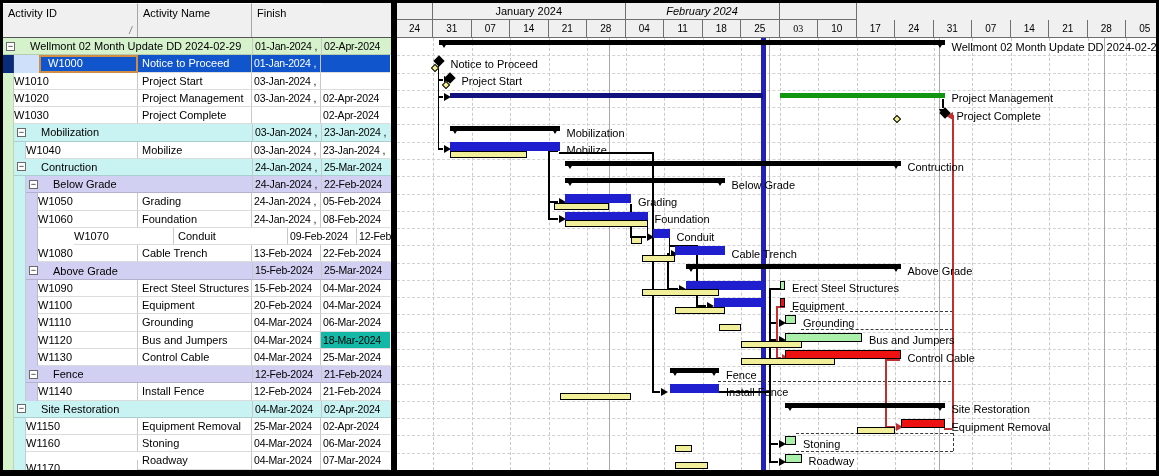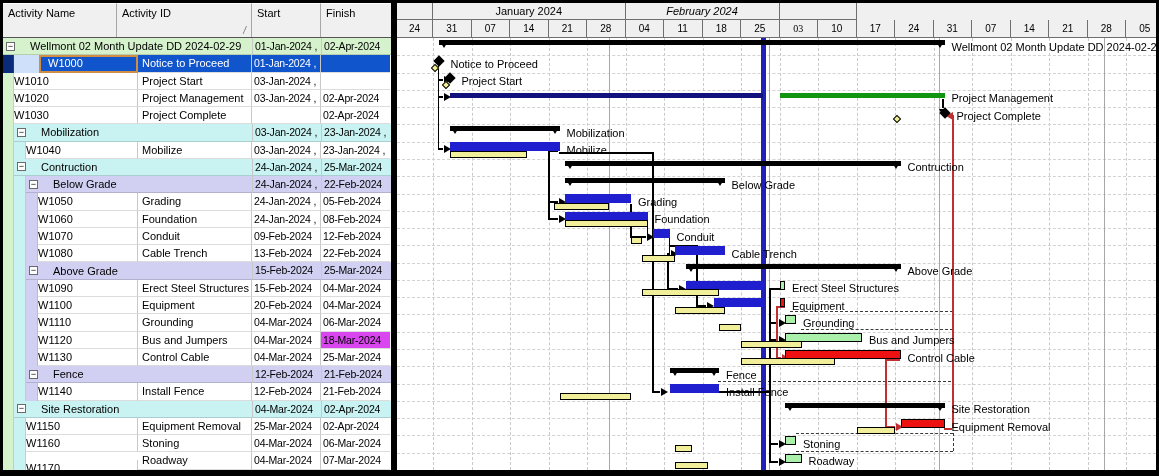--- a/index.html
+++ b/index.html
@@ -41,26 +41,25 @@
   .fdash{position:absolute;height:0;border-top:1px dashed #3a3a3a;}
   .fdashv{position:absolute;width:0;border-left:1px dashed #3a3a3a;}
   #bottom-border{position:absolute;left:0;bottom:0;width:1159px;height:6px;background:#000;}
 </style>
 </head>
 <body>
 
 <div id="app">
   <div id="table-pane">
     <div id="table-header">
-      <div class="th" style="width:114px"><span>Activity Name</span></div>
       <div class="th" style="width:135px">
         <span>Activity ID</span>
         <span class="sortmark">/</span>
       </div>
-      <div class="th" style="width:69px"><span>Start</span></div>
+      <div class="th" style="width:114px"><span>Activity Name</span></div>
       <div class="th" style="width:69px;border-right:none"><span>Finish</span></div>
     </div>
     <div id="table-rows">
         <div class="trow">
           <div class="gcontent" style="background: rgb(214, 242, 205);">
             <div class="collapse-box">−</div>
             <div style="font-size: 11px;">Wellmont 02 Month Update DD 2024-02-29</div>
           </div>
           <div class="cell cdate" style="background: rgb(214, 242, 205); border-bottom: 1px solid rgba(0, 0, 0, 0.15);">01-Jan-2024 ,</div>
           <div class="cell cdate" style="background: rgb(214, 242, 205); border-right: none; border-bottom: 1px solid rgba(0, 0, 0, 0.15);">02-Apr-2024</div>
@@ -145,21 +144,21 @@
           <div class="stripe" style="width: 12px; background: rgb(210, 208, 242);"></div>
           <div class="cell cid" style="width: 100px;">W1060</div>
           <div class="cell cname" style="background: rgb(255, 255, 255); color: rgb(0, 0, 0);">Foundation</div>
           <div class="cell cdate" style="background: rgb(255, 255, 255); color: rgb(0, 0, 0);">24-Jan-2024 ,</div>
           <div class="cell cdate" style="background: rgb(255, 255, 255); color: rgb(0, 0, 0); border-right: none;">08-Feb-2024</div>
         </div>
         <div class="trow">
           <div class="stripe" style="width: 11px; background: rgb(214, 242, 205);"></div>
           <div class="stripe" style="width: 12px; background: rgb(201, 242, 242);"></div>
           <div class="stripe" style="width: 12px; background: rgb(210, 208, 242);"></div>
-          <div class="cell cid" style="width: 100px;">W1070</div>
+          <div class="cell cid" style="width: 100px; margin-left: 36px;">W1070</div>
           <div class="cell cname" style="background: rgb(255, 255, 255); color: rgb(0, 0, 0);">Conduit</div>
           <div class="cell cdate" style="background: rgb(255, 255, 255); color: rgb(0, 0, 0);">09-Feb-2024</div>
           <div class="cell cdate" style="background: rgb(255, 255, 255); color: rgb(0, 0, 0); border-right: none;">12-Feb-2024</div>
         </div>
         <div class="trow">
           <div class="stripe" style="width: 11px; background: rgb(214, 242, 205);"></div>
           <div class="stripe" style="width: 12px; background: rgb(201, 242, 242);"></div>
           <div class="stripe" style="width: 12px; background: rgb(210, 208, 242);"></div>
           <div class="cell cid" style="width: 100px;">W1080</div>
           <div class="cell cname" style="background: rgb(255, 255, 255); color: rgb(0, 0, 0);">Cable Trench</div>
@@ -203,21 +202,21 @@
           <div class="cell cdate" style="background: rgb(255, 255, 255); color: rgb(0, 0, 0);">04-Mar-2024</div>
           <div class="cell cdate" style="background: rgb(255, 255, 255); color: rgb(0, 0, 0); border-right: none;">06-Mar-2024</div>
         </div>
         <div class="trow">
           <div class="stripe" style="width: 11px; background: rgb(214, 242, 205);"></div>
           <div class="stripe" style="width: 12px; background: rgb(201, 242, 242);"></div>
           <div class="stripe" style="width: 12px; background: rgb(210, 208, 242);"></div>
           <div class="cell cid" style="width: 100px;">W1120</div>
           <div class="cell cname" style="background: rgb(255, 255, 255); color: rgb(0, 0, 0);">Bus and Jumpers</div>
           <div class="cell cdate" style="background: rgb(255, 255, 255); color: rgb(0, 0, 0);">04-Mar-2024</div>
-          <div class="cell cdate" style="background: #d946ef; color: rgb(0, 0, 0); border-right: none;">18-Mar-2024</div>
+          <div class="cell cdate" style="background: #14b8a6; color: rgb(0, 0, 0); border-right: none;">18-Mar-2024</div>
         </div>
         <div class="trow">
           <div class="stripe" style="width: 11px; background: rgb(214, 242, 205);"></div>
           <div class="stripe" style="width: 12px; background: rgb(201, 242, 242);"></div>
           <div class="stripe" style="width: 12px; background: rgb(210, 208, 242);"></div>
           <div class="cell cid" style="width: 100px;">W1130</div>
           <div class="cell cname" style="background: rgb(255, 255, 255); color: rgb(0, 0, 0);">Control Cable</div>
           <div class="cell cdate" style="background: rgb(255, 255, 255); color: rgb(0, 0, 0);">04-Mar-2024</div>
           <div class="cell cdate" style="background: rgb(255, 255, 255); color: rgb(0, 0, 0); border-right: none;">25-Mar-2024</div>
         </div>

